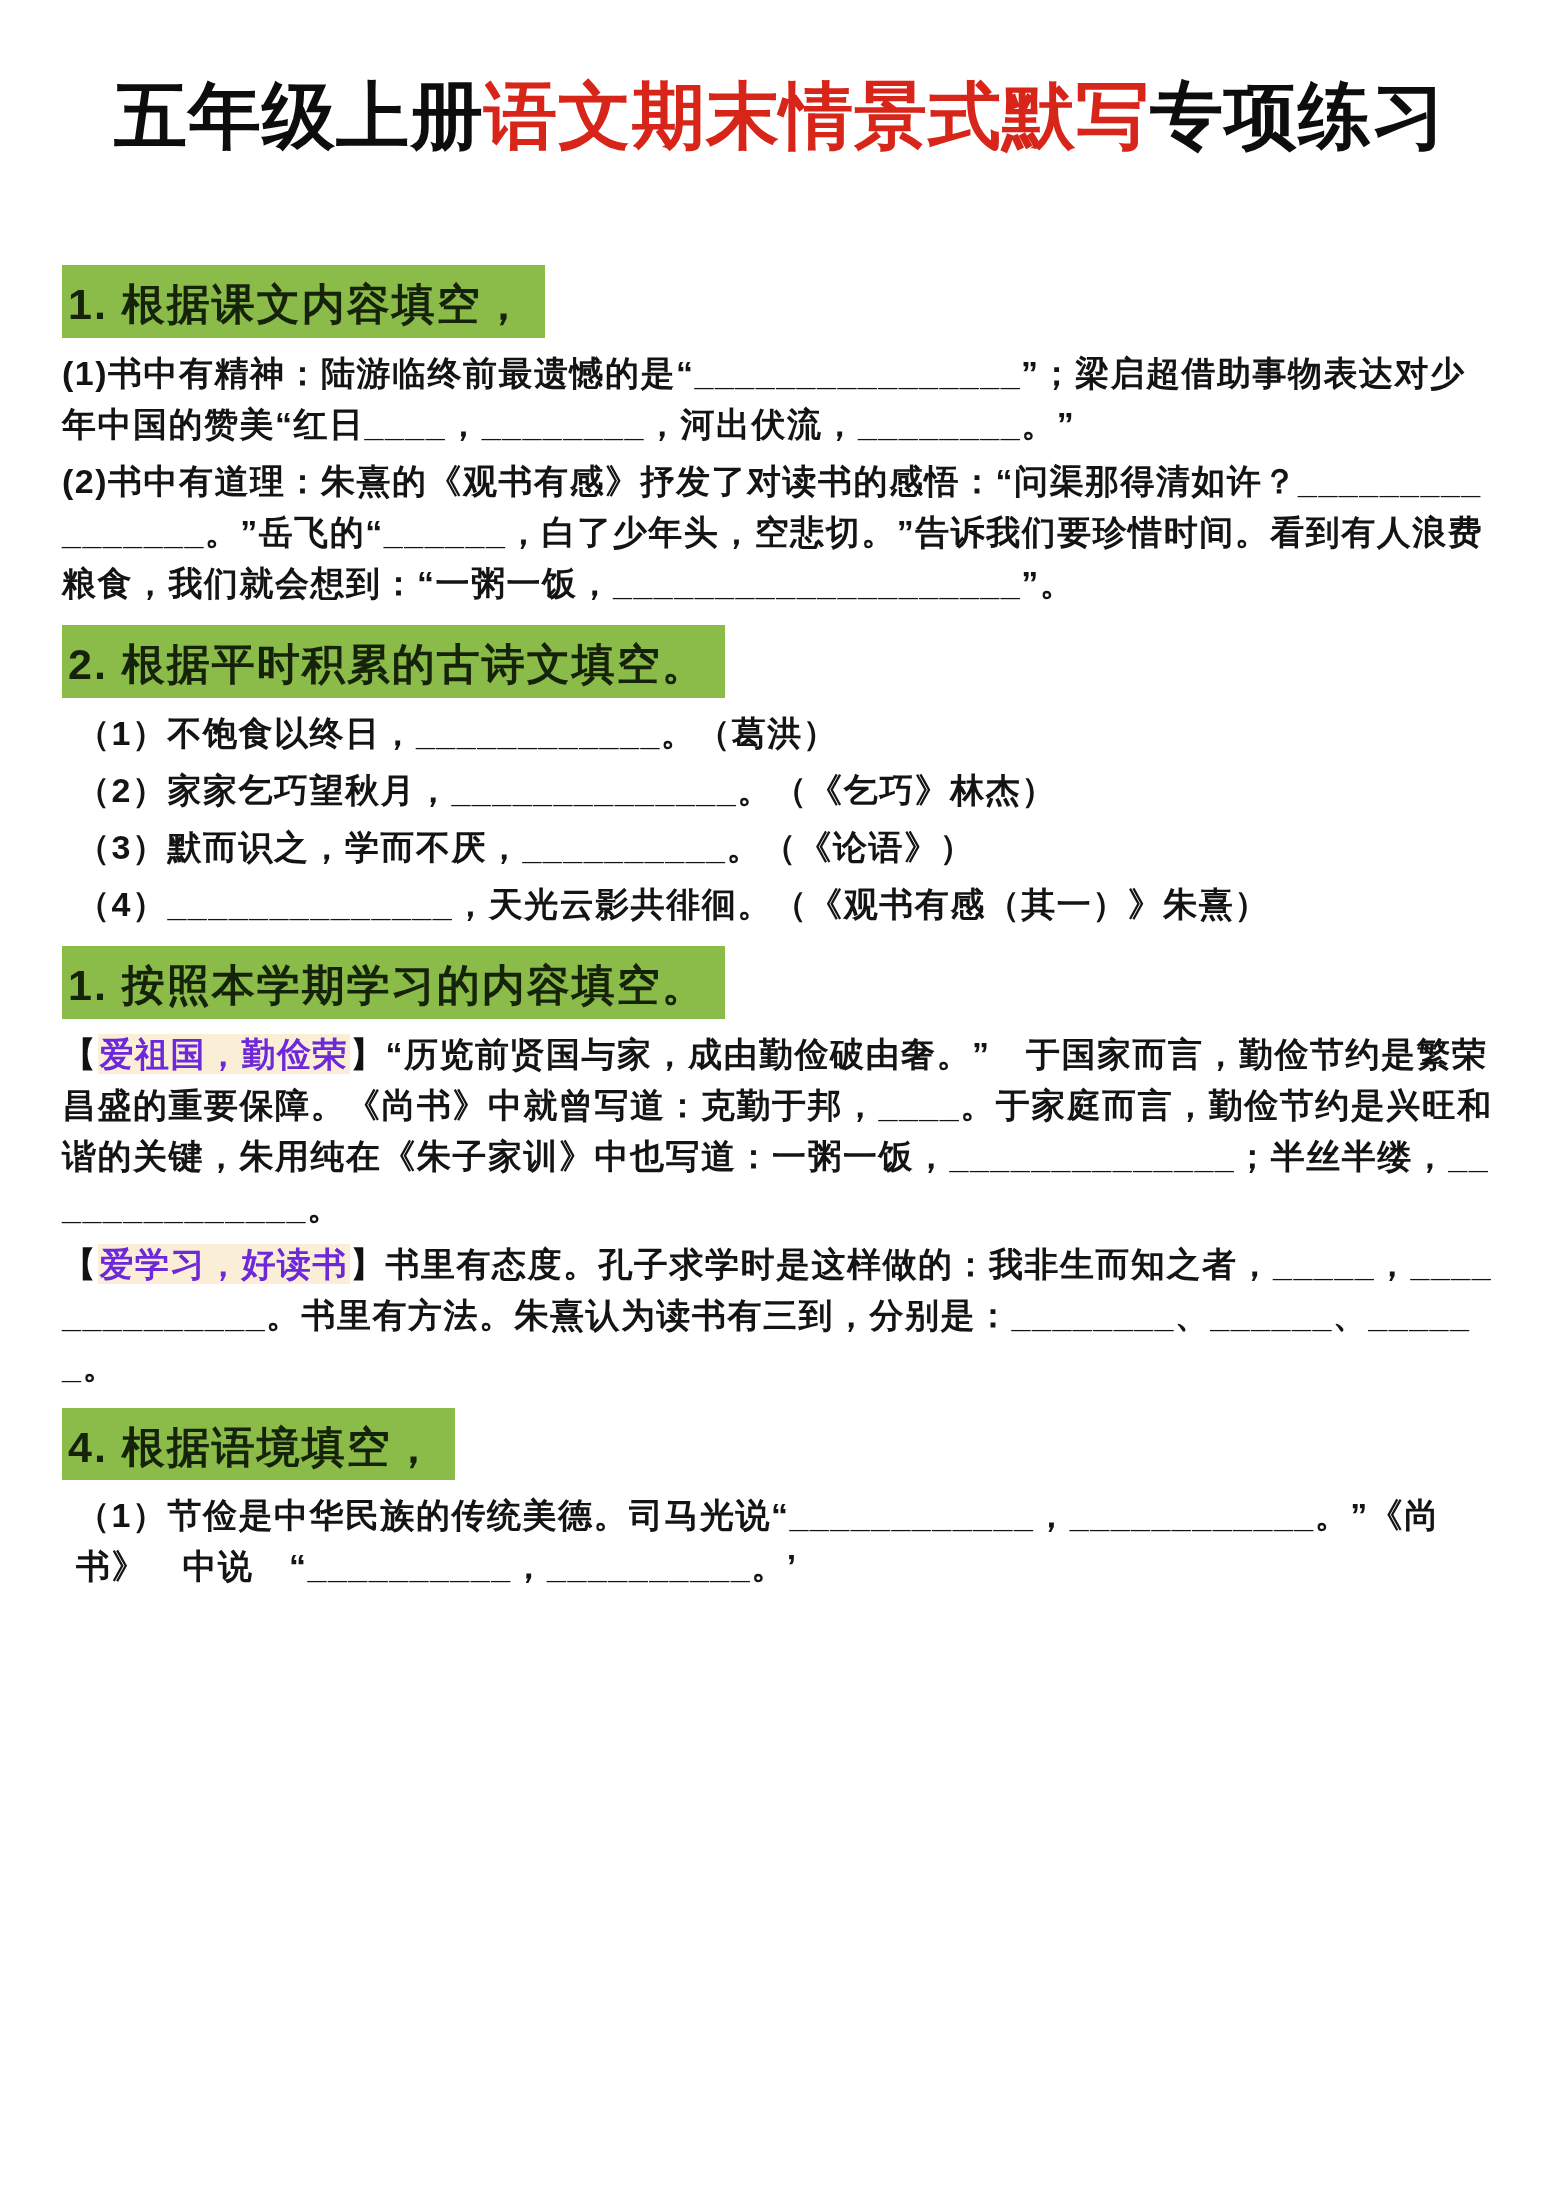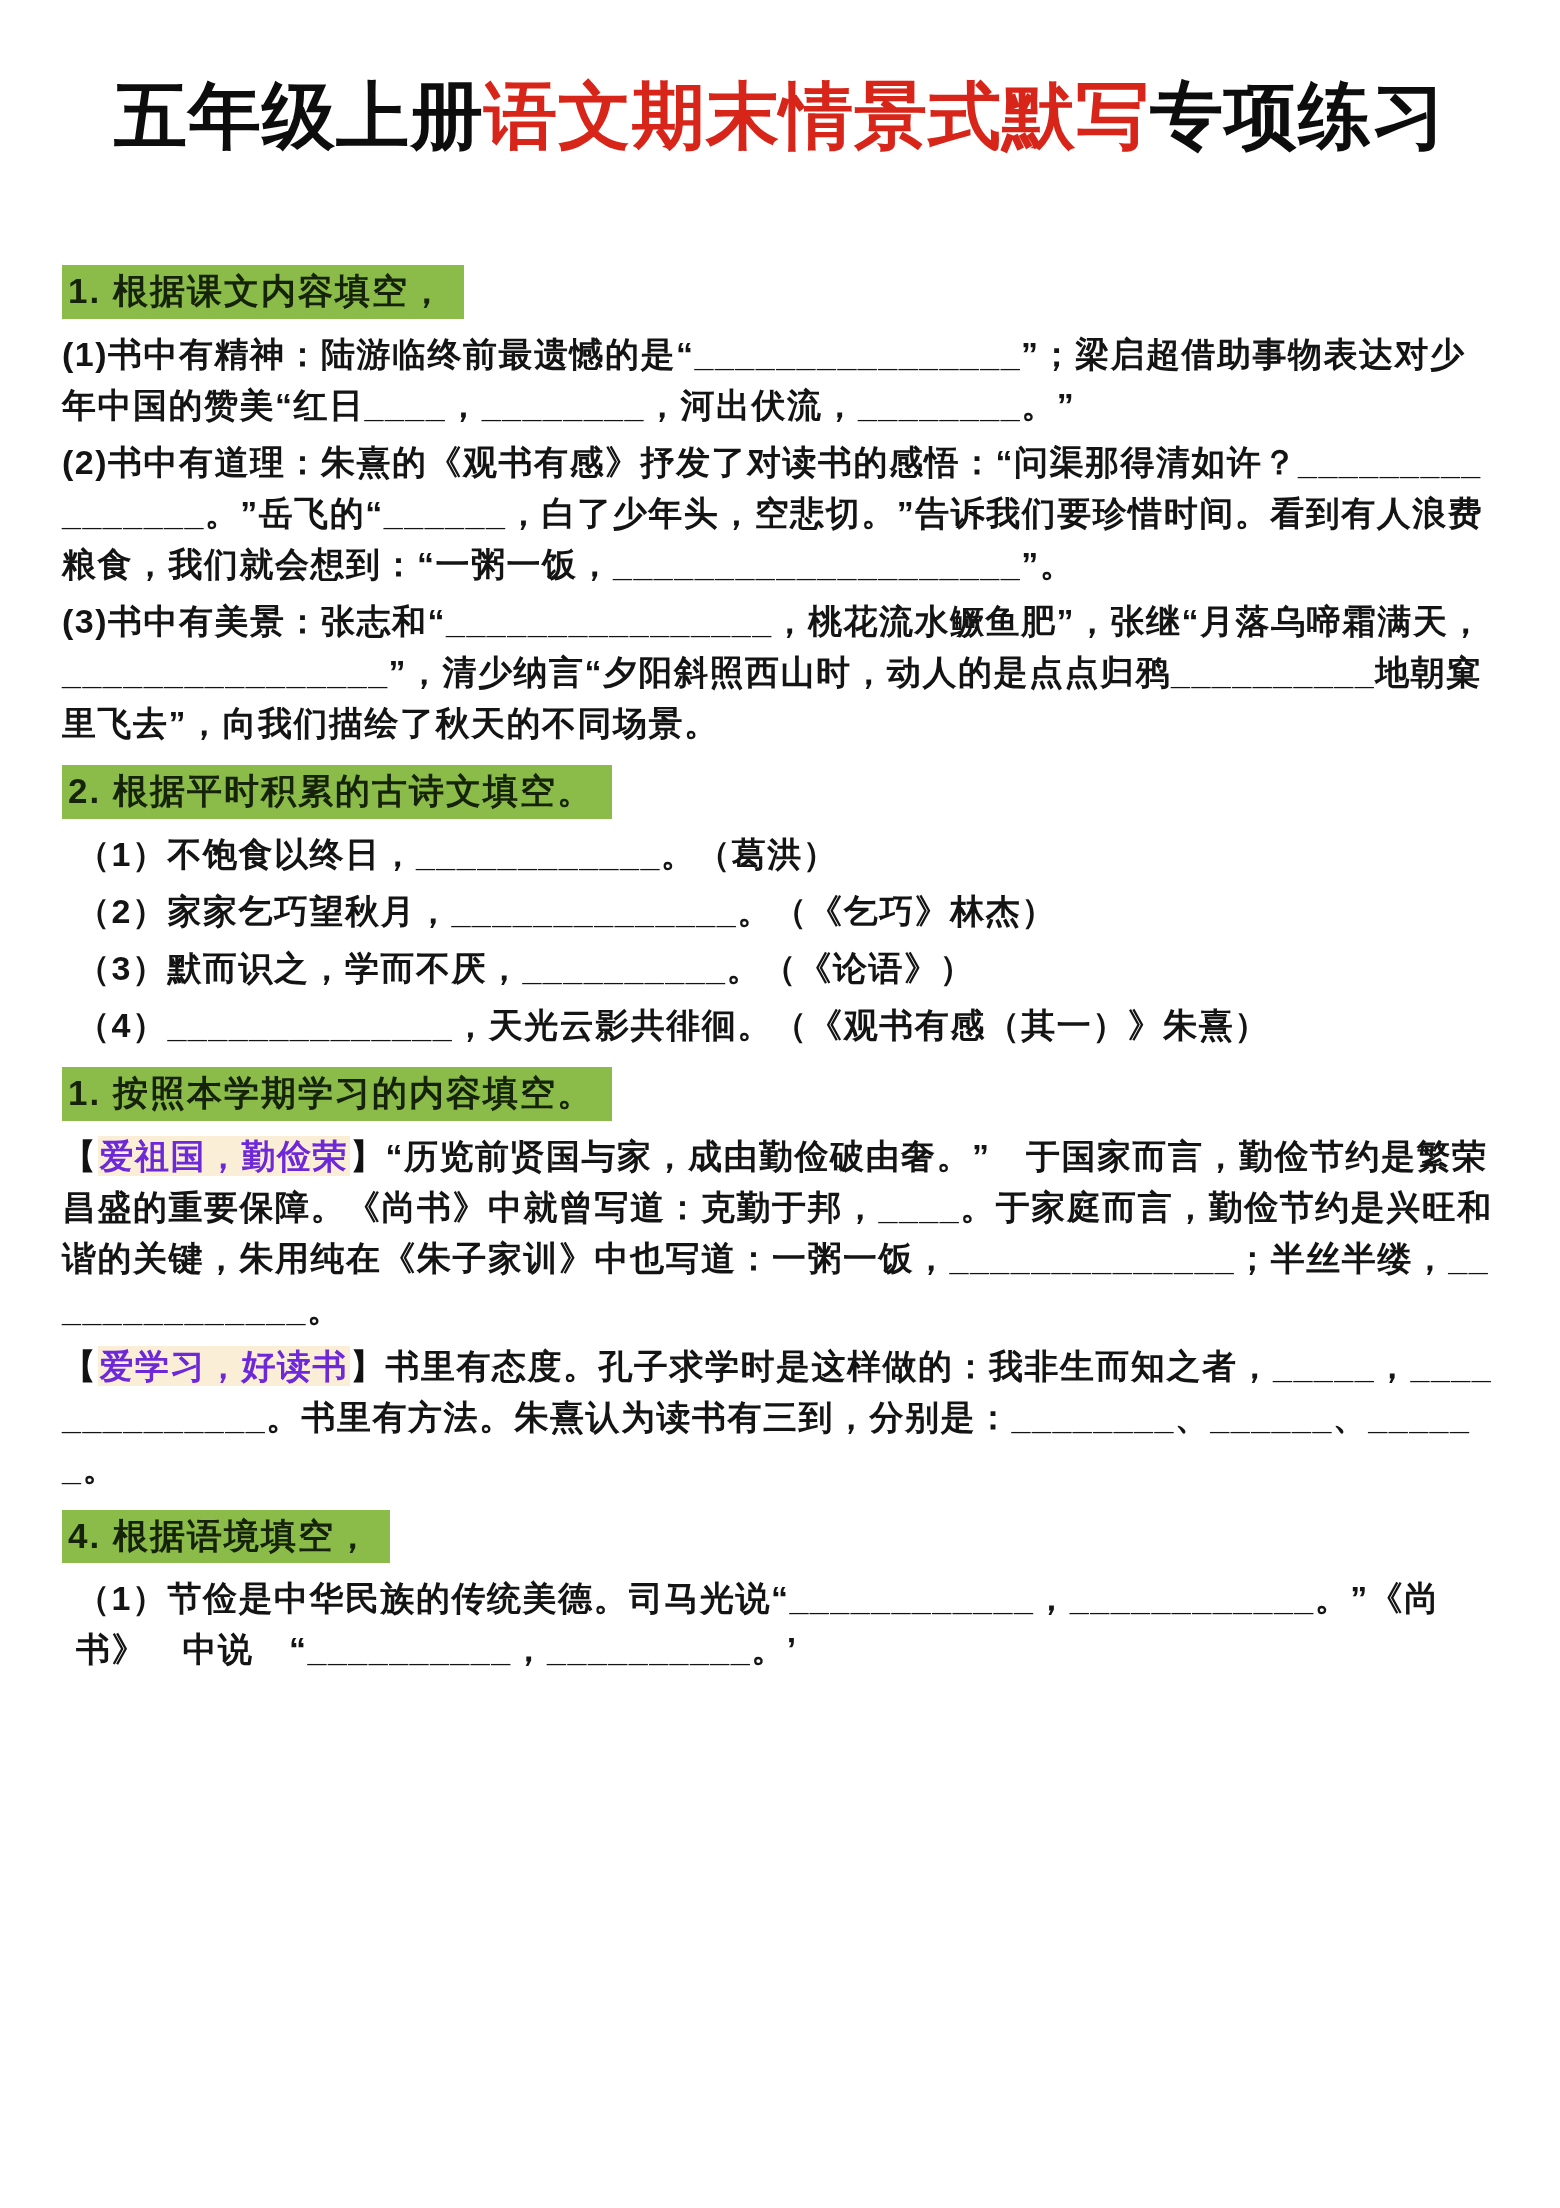--- a/index.html
+++ b/index.html
@@ -20,26 +20,26 @@
     font-weight:700;
     text-align:center;
     white-space:nowrap;
     letter-spacing:1px;
     color:#0d0d0d;
     margin-bottom:104px;
   }
   .title .red { color:#d8251a; }
   .sec-header {
     display:table;
-    font-size:35px;
+    font-size:43px;
     line-height:1.25;
     font-weight:700;
     color:#16230b;
     background:#8bbc49;
-    padding:4px 18px 6px 6px;
+    padding:13px 18px 6px 6px;
     margin:16px 0 10px 0;
     letter-spacing:2px;
   }
   .sec-header.first { margin-top:0; }
   p.body {
     font-size:34px;
     line-height:1.5;
     font-weight:600;
     letter-spacing:1.5px;
     margin:0 0 6px 0;
@@ -57,21 +57,20 @@
 </head>
 <body>
 
 <div class="page">
 
   <h1 class="title"><span>五年级上册</span><span class="red">语文期末情景式默写</span><span>专项练习</span></h1>
 
   <div class="sec-header first">1. 根据课文内容填空，</div>
   <p class="body">(1)书中有精神：陆游临终前最遗憾的是“________________”；梁启超借助事物表达对少年中国的赞美“红日____，________，河出伏流，________。”</p>
   <p class="body">(2)书中有道理：朱熹的《观书有感》抒发了对读书的感悟：“问渠那得清如许？________________。”岳飞的“______，白了少年头，空悲切。”告诉我们要珍惜时间。看到有人浪费粮食，我们就会想到：“一粥一饭，____________________”。</p>
-  <p class="body">(3)书中有美景：张志和“________________，桃花流水鳜鱼肥”，张继“月落乌啼霜满天，________________”，清少纳言“夕阳斜照西山时，动人的是点点归鸦__________地朝窠里飞去”，向我们描绘了秋天的不同场景。</p>
 
   <div class="sec-header">2. 根据平时积累的古诗文填空。</div>
   <p class="body indent">（1）不饱食以终日，____________。（葛洪）</p>
   <p class="body indent">（2）家家乞巧望秋月，______________。（《乞巧》林杰）</p>
   <p class="body indent">（3）默而识之，学而不厌，__________。（《论语》）</p>
   <p class="body indent">（4）______________，天光云影共徘徊。（《观书有感（其一）》朱熹）</p>
 
   <div class="sec-header">1. 按照本学期学习的内容填空。</div>
   <p class="body"><span class="bracket">【</span><span class="orange">爱祖国，勤俭荣</span><span class="bracket">】</span><span>“历览前贤国与家，成由勤俭破由奢。”　于国家而言，勤俭节约是繁荣昌盛的重要保障。《尚书》中就曾写道：克勤于邦，____。于家庭而言，勤俭节约是兴旺和谐的关键，朱用纯在《朱子家训》中也写道：一粥一饭，______________；半丝半缕，______________。</span></p>
   <p class="body"><span class="bracket">【</span><span class="orange">爱学习，好读书</span><span class="bracket">】</span><span>书里有态度。孔子求学时是这样做的：我非生而知之者，_____，______________。书里有方法。朱熹认为读书有三到，分别是：________、______、______。</span></p>

